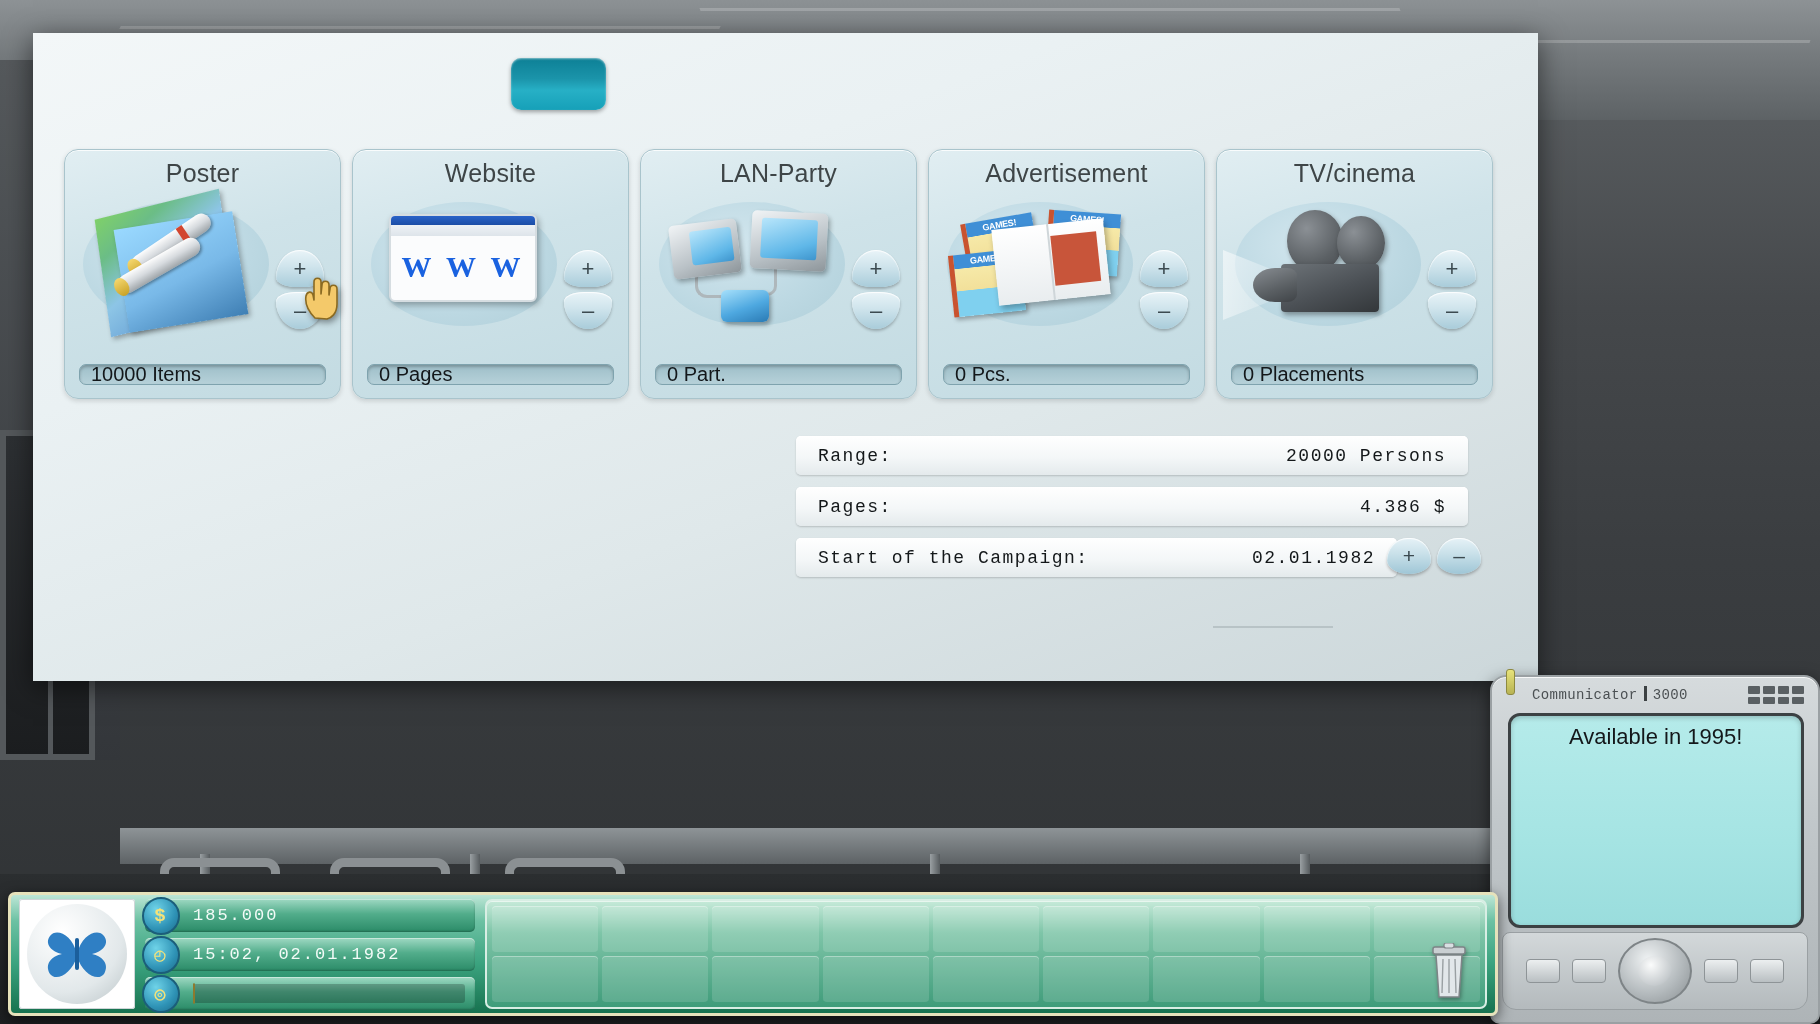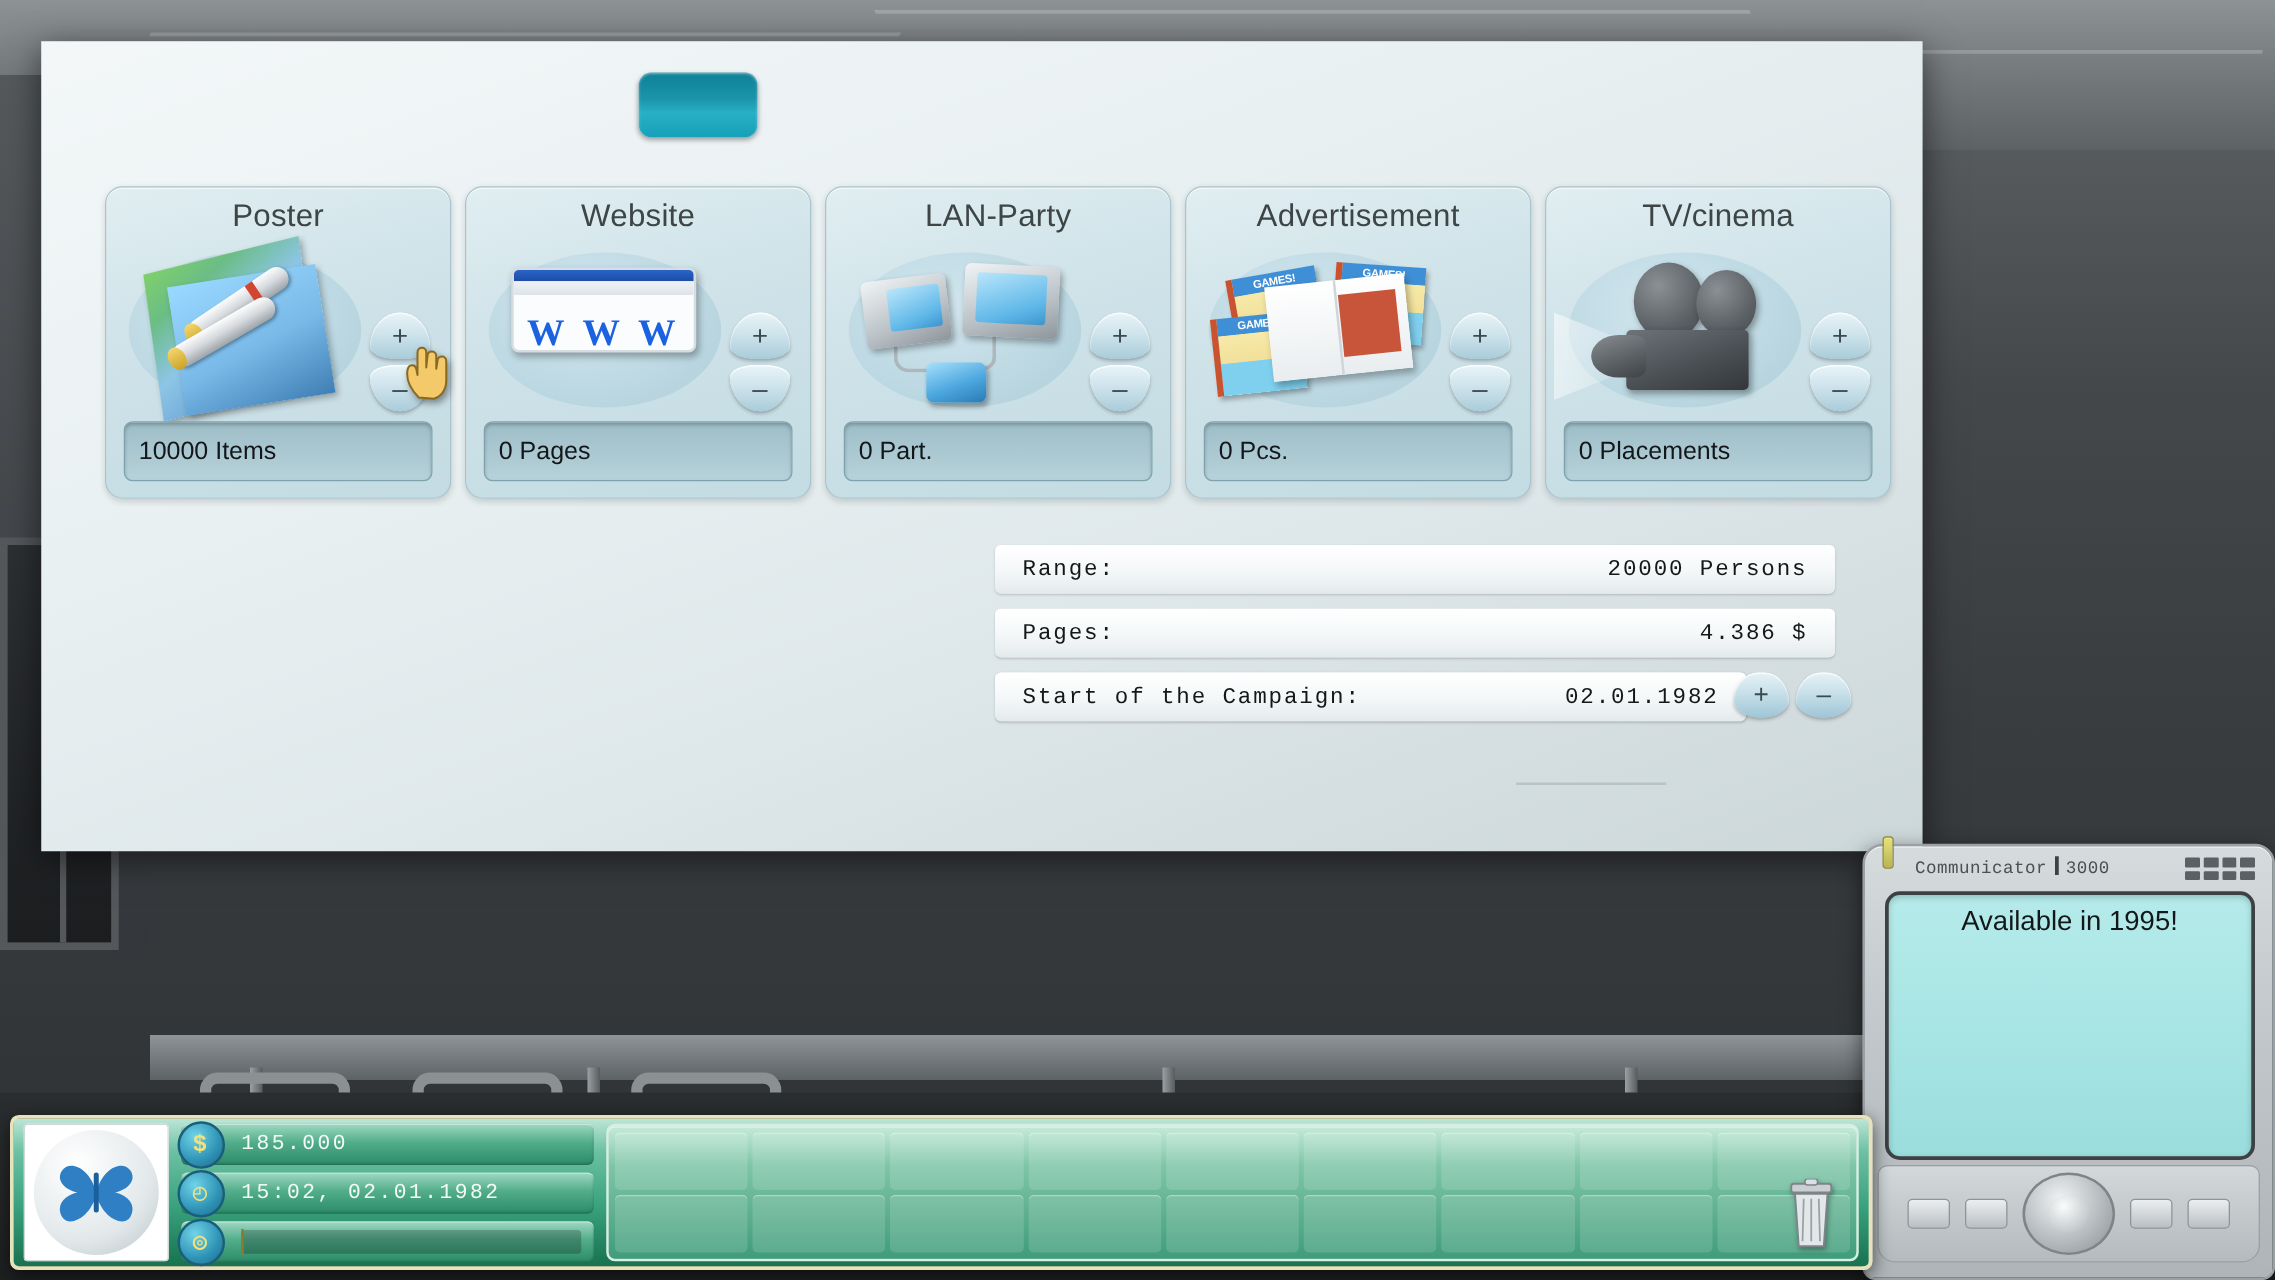--- a/index.html
+++ b/index.html
@@ -101,21 +101,21 @@
   .teal-btn{
     position:absolute; left:478px; top:25px; width:95px; height:52px;
     border-radius:10px;
     background: linear-gradient(180deg,#0d8096 0%, #1b94aa 40%, #27b0c6 62%, #16a0b8 100%);
     box-shadow: inset 0 1px 2px rgba(255,255,255,.5), 0 2px 4px rgba(0,0,0,.35);
     cursor:pointer;
   }
 
   
   .cards{
-    position:absolute; left:51px; top:116px; width:1430px; height:250px;
+    position:absolute; left:31px; top:116px; width:1430px; height:250px;
     display:flex; gap:11px;
   }
   .card{
     position:relative; width:277px; height:250px;
     border-radius:14px;
     background: linear-gradient(165deg,#e1eef2 0%, #cfe3e9 40%, #c3dbe2 100%);
     border:1px solid #a9c4cc;
     box-shadow: inset 0 1px 0 rgba(255,255,255,.8), 0 2px 5px rgba(0,0,0,.14);
   }
   .card-title{
@@ -136,21 +136,21 @@
   .stp{
     width:48px; height:37px; margin-bottom:5px; cursor:pointer;
     display:flex; align-items:center; justify-content:center;
     font-size:22px; color:#3c4a50; line-height:1;
     background: linear-gradient(180deg,#e9f4f8 0%, #cfe4ec 45%, #a9ccda 100%);
     box-shadow: inset 0 1px 1px rgba(255,255,255,.9), 0 2px 3px rgba(0,0,0,.25);
   }
   .stp.up{ border-radius:50% 50% 42% 42% / 74% 74% 26% 26%; }
   .stp.dn{ border-radius:42% 42% 50% 50% / 26% 26% 74% 74%; }
   .card-value{
-    position:absolute; left:14px; right:14px; bottom:13px; height:48px;
+    position:absolute; left:14px; right:14px; bottom:13px; height:21px;
     border-radius:7px;
     background: linear-gradient(180deg,#9dbdc7 0%, #a9c7d0 45%, #b6d1d9 100%);
     border:1px solid #7fa3ae;
     box-shadow: inset 0 2px 3px rgba(0,0,0,.22);
     display:flex; align-items:center; padding-left:11px;
     font-size:20px; color:#13171a;
   }
 
   
   .poster-sheet{
@@ -170,21 +170,21 @@
     background: linear-gradient(180deg,#fdfdfd,#d6dade 50%,#9ea4a8);
     box-shadow:1px 2px 3px rgba(0,0,0,.35);
   }
   .roll-a{ left:46px; top:40px; transform: rotate(-34deg); }
   .roll-b{ left:34px; top:62px; transform: rotate(-30deg); }
   .roll-cap{ position:absolute; width:14px; height:19px; border-radius:50%;
     background: linear-gradient(180deg,#f5d76e,#c9a227); }
   .roll-band{ position:absolute; width:7px; height:19px; background:#d2452f; }
 
   .web-window{
-    position:absolute; left:22px; top:20px; width:148px; height:68px;
+    position:absolute; left:22px; top:20px; width:148px; height:88px;
     border-radius:6px; background:#fbfcfd;
     border:2px solid #d6dde1;
     box-shadow: 2px 3px 6px rgba(0,0,0,.3);
     overflow:hidden;
   }
   .web-bar{ height:9px; background: linear-gradient(180deg,#2a63c8,#1c4da6); }
   .web-bar2{ height:11px; background: linear-gradient(180deg,#eef2f6,#dde4ea); }
   .web-www{
     text-align:center; font-size:30px; font-weight:bold; color:#1a62e0;
     letter-spacing:4px; margin-top:14px; font-family:"Liberation Serif", serif;

